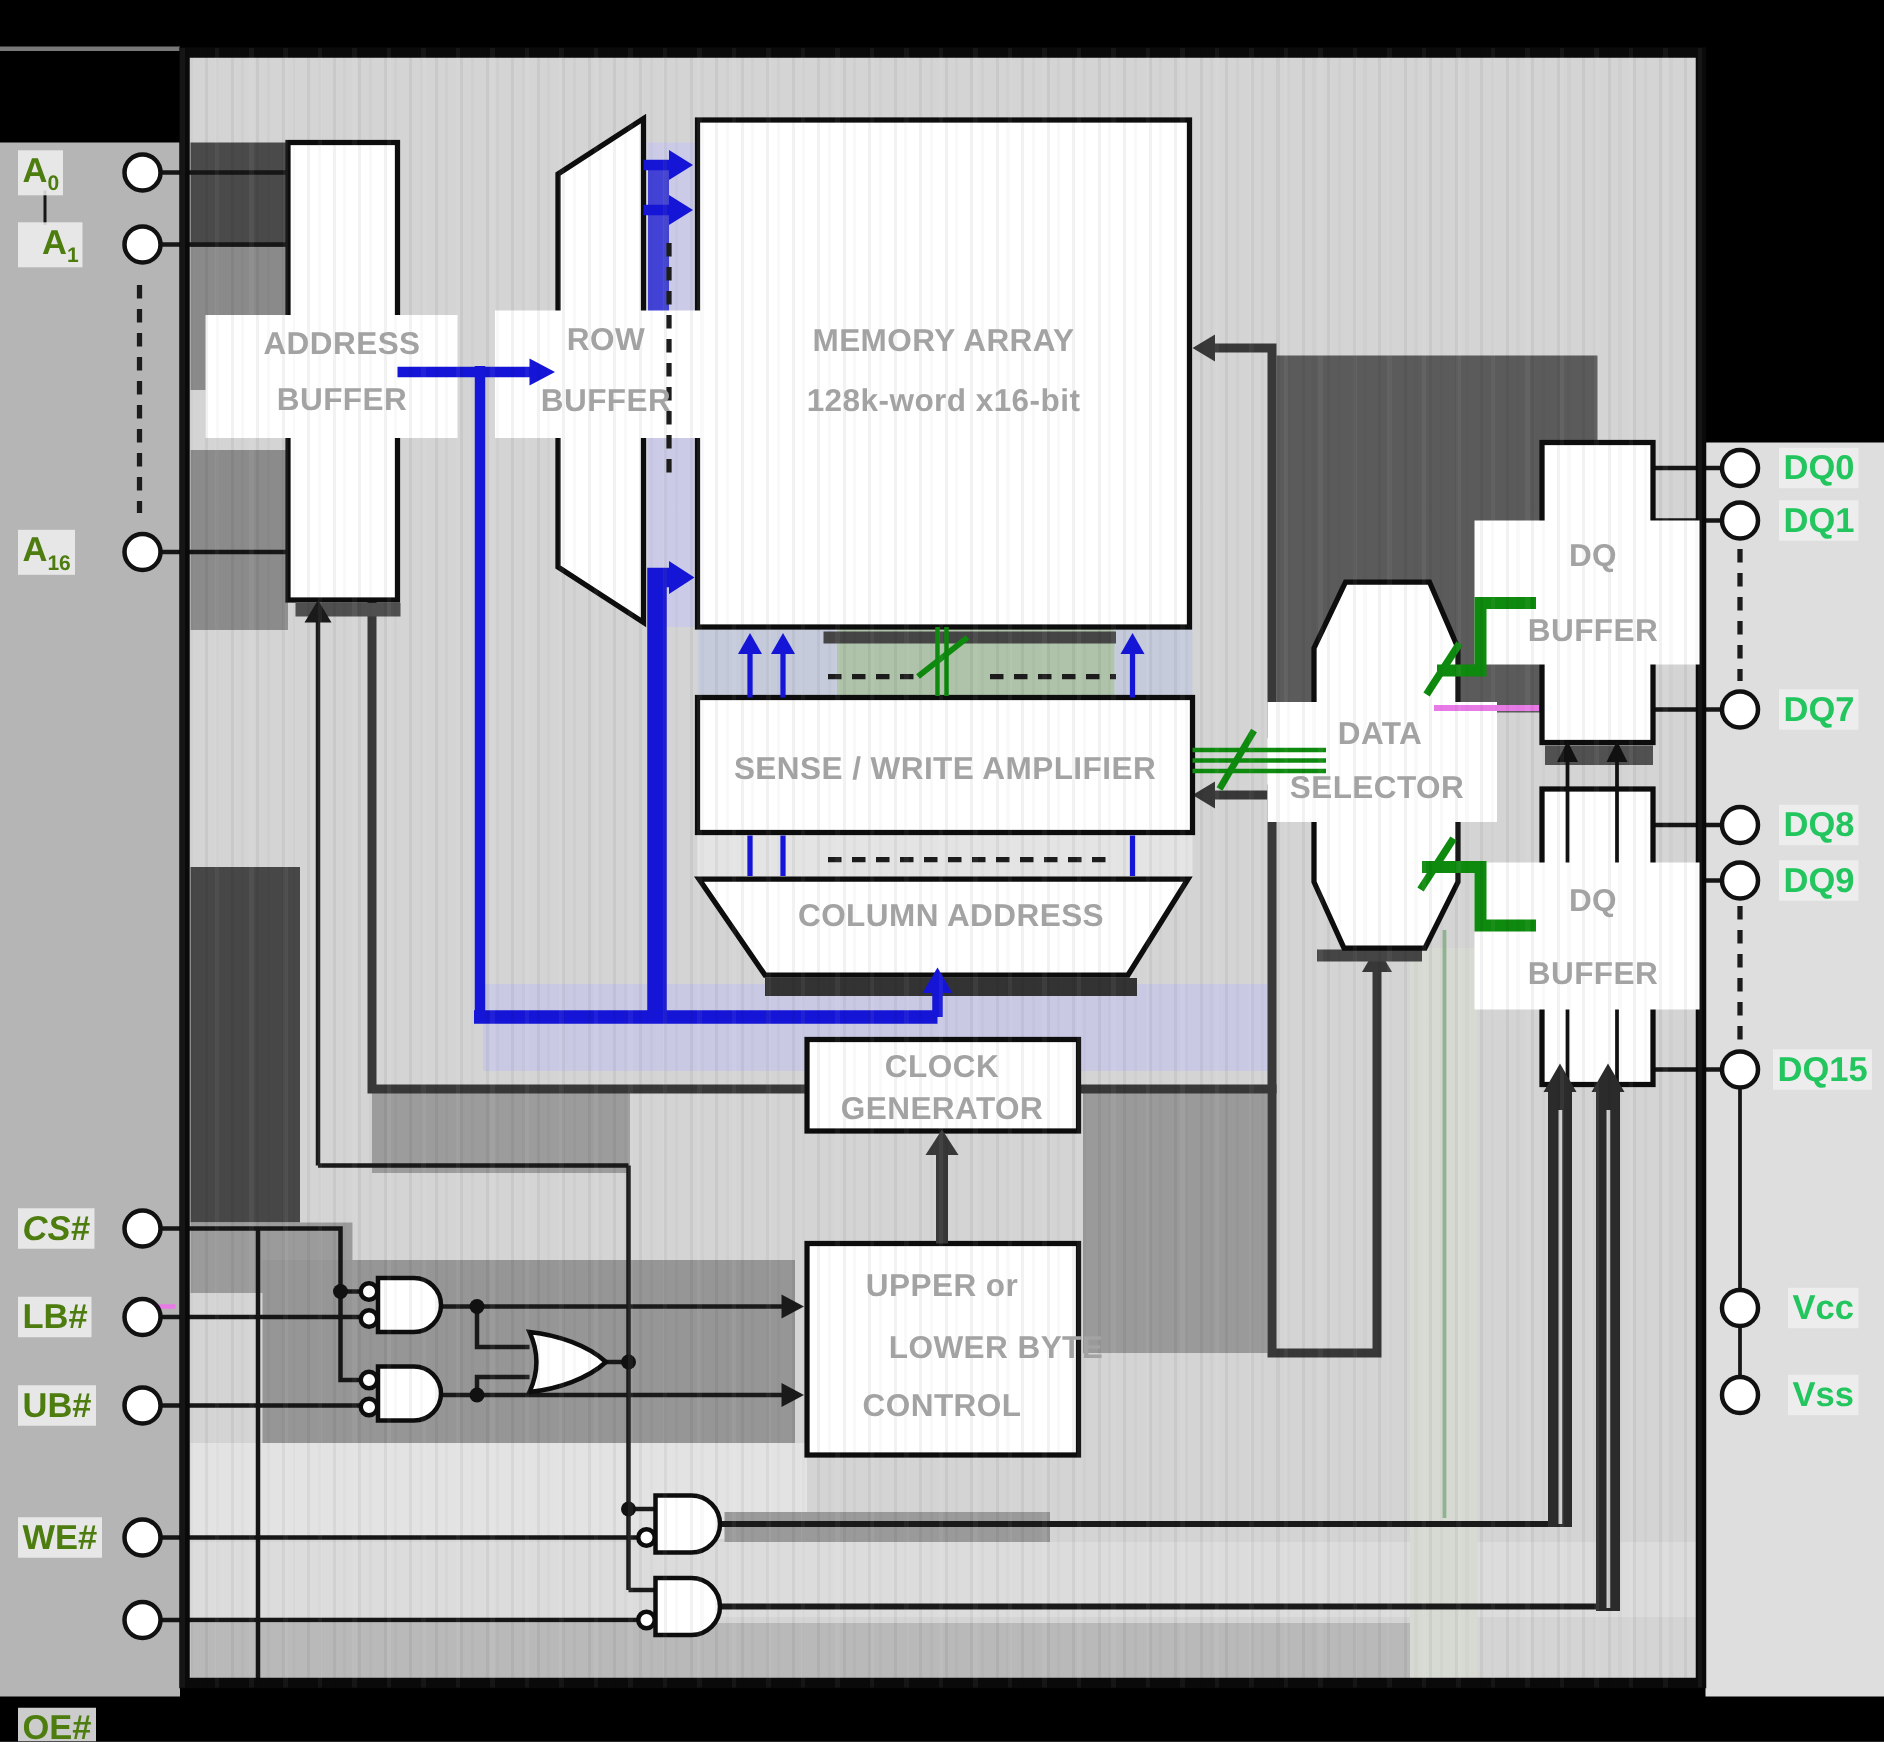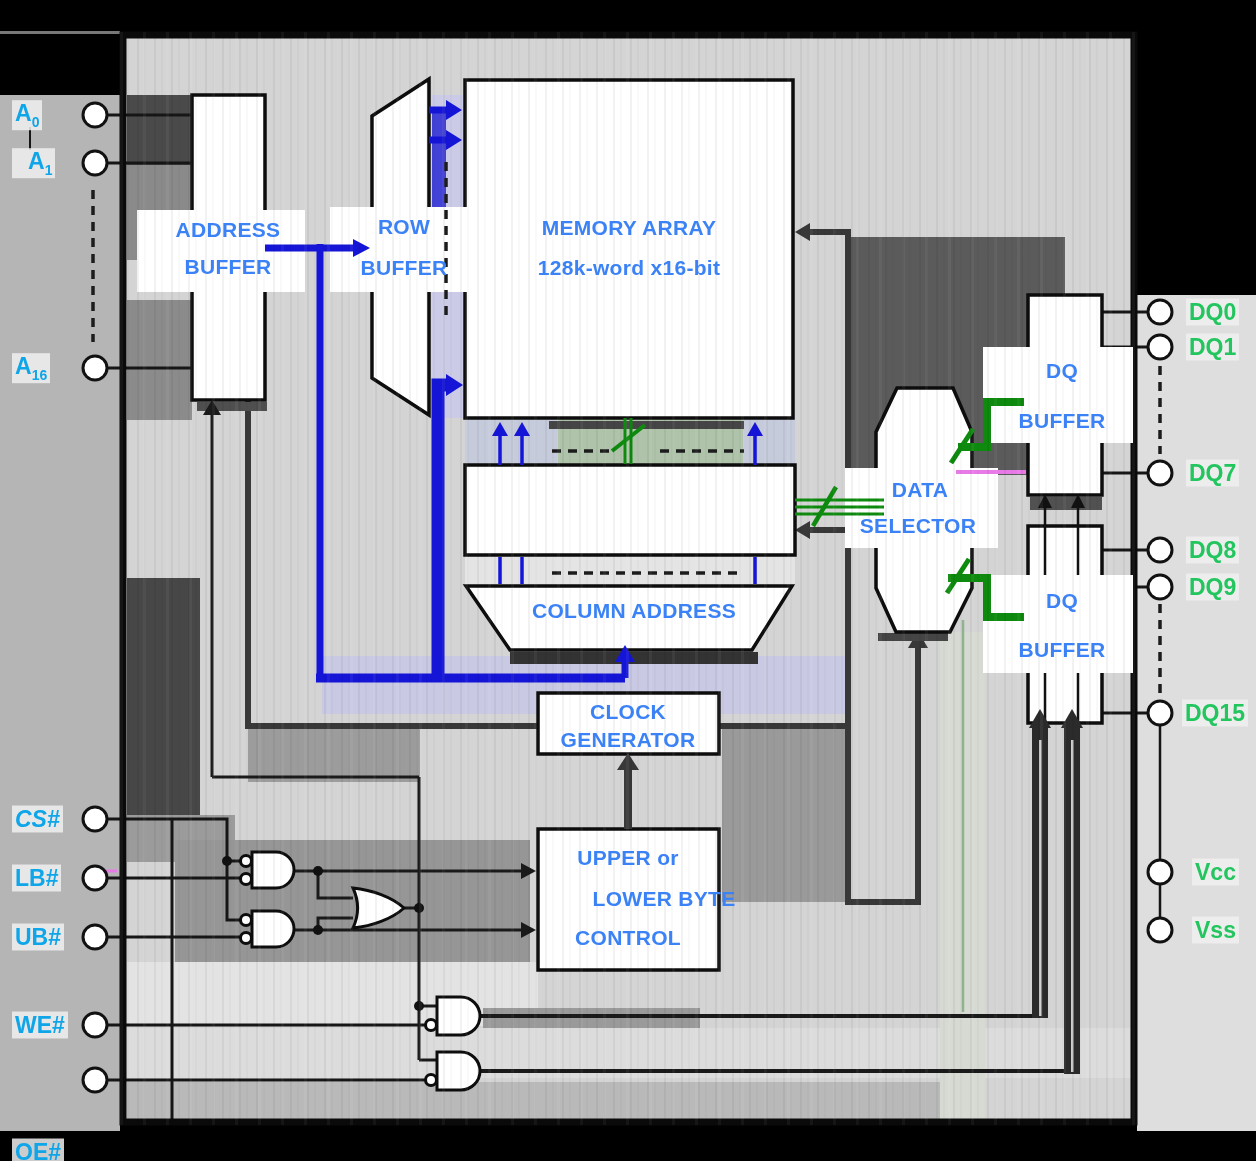--- a/index.html
+++ b/index.html
@@ -4,23 +4,23 @@
 <style>
   html,body{margin:0;padding:0;background:#000;}
   #stage{position:relative;width:1256px;height:1161px;background:#000;overflow:hidden;
          font-family:"Liberation Sans","DejaVu Sans",sans-serif;}
   #geom{position:absolute;left:0;top:0;}
   #streaks{position:absolute;left:120px;top:32px;width:1017px;height:1093px;pointer-events:none;
     background:
       repeating-linear-gradient(90deg, rgba(0,0,0,.05) 0 2px, rgba(0,0,0,0) 2px 7px,
         rgba(0,0,0,.025) 7px 9px, rgba(0,0,0,0) 9px 17px),
       repeating-linear-gradient(90deg, rgba(255,255,255,.05) 0 3px, rgba(0,0,0,0) 3px 23px);}
-  .lbl{position:absolute;transform:translate(-50%,-50%);white-space:nowrap;color:#3b82f6;
+  .lbl{position:absolute;transform:translate(-50%,-50%);white-space:nowrap;color:#a3a3a3;
        font-weight:bold;font-size:21px;letter-spacing:.3px;background:transparent;}
-  .pinL{position:absolute;transform:translateY(-50%);white-space:nowrap;color:#0ea5e9;
+  .pinL{position:absolute;transform:translateY(-50%);white-space:nowrap;color:#4d7c0f;
         font-weight:bold;font-size:23px;background:rgba(240,240,240,.85);padding:0 3px;}
   .pinR{position:absolute;transform:translateY(-50%);white-space:nowrap;color:#22c55e;
         font-weight:bold;font-size:23px;background:rgba(240,240,240,.8);padding:0 3px;}
   sub{font-size:14px;}
 </style>
 </head>
 <body>
 
 <div id="stage">
 
@@ -259,20 +259,21 @@
 </svg>
 
 <div id="streaks"></div>
 
 <div class="lbl" style="left:228px;top:230px;">ADDRESS</div>
 <div class="lbl" style="left:228px;top:267px;">BUFFER</div>
 <div class="lbl" style="left:404px;top:227px;">ROW</div>
 <div class="lbl" style="left:404px;top:268px;">BUFFER</div>
 <div class="lbl" style="left:629px;top:228px;">MEMORY ARRAY</div>
 <div class="lbl" style="left:629px;top:268px;">128k-word x16-bit</div>
+<div class="lbl" style="left:630px;top:513px;">SENSE / WRITE AMPLIFIER</div>
 <div class="lbl" style="left:634px;top:611px;">COLUMN ADDRESS</div>
 <div class="lbl" style="left:628px;top:712px;">CLOCK</div>
 <div class="lbl" style="left:628px;top:740px;">GENERATOR</div>
 <div class="lbl" style="left:628px;top:858px;">UPPER or</div>
 <div class="lbl" style="left:628px;top:899px;margin-left:36px;">LOWER BYTE</div>
 <div class="lbl" style="left:628px;top:938px;">CONTROL</div>
 <div class="lbl" style="left:920px;top:490px;">DATA</div>
 <div class="lbl" style="left:918px;top:526px;">SELECTOR</div>
 <div class="lbl" style="left:1062px;top:371px;">DQ</div>
 <div class="lbl" style="left:1062px;top:421px;">BUFFER</div>

